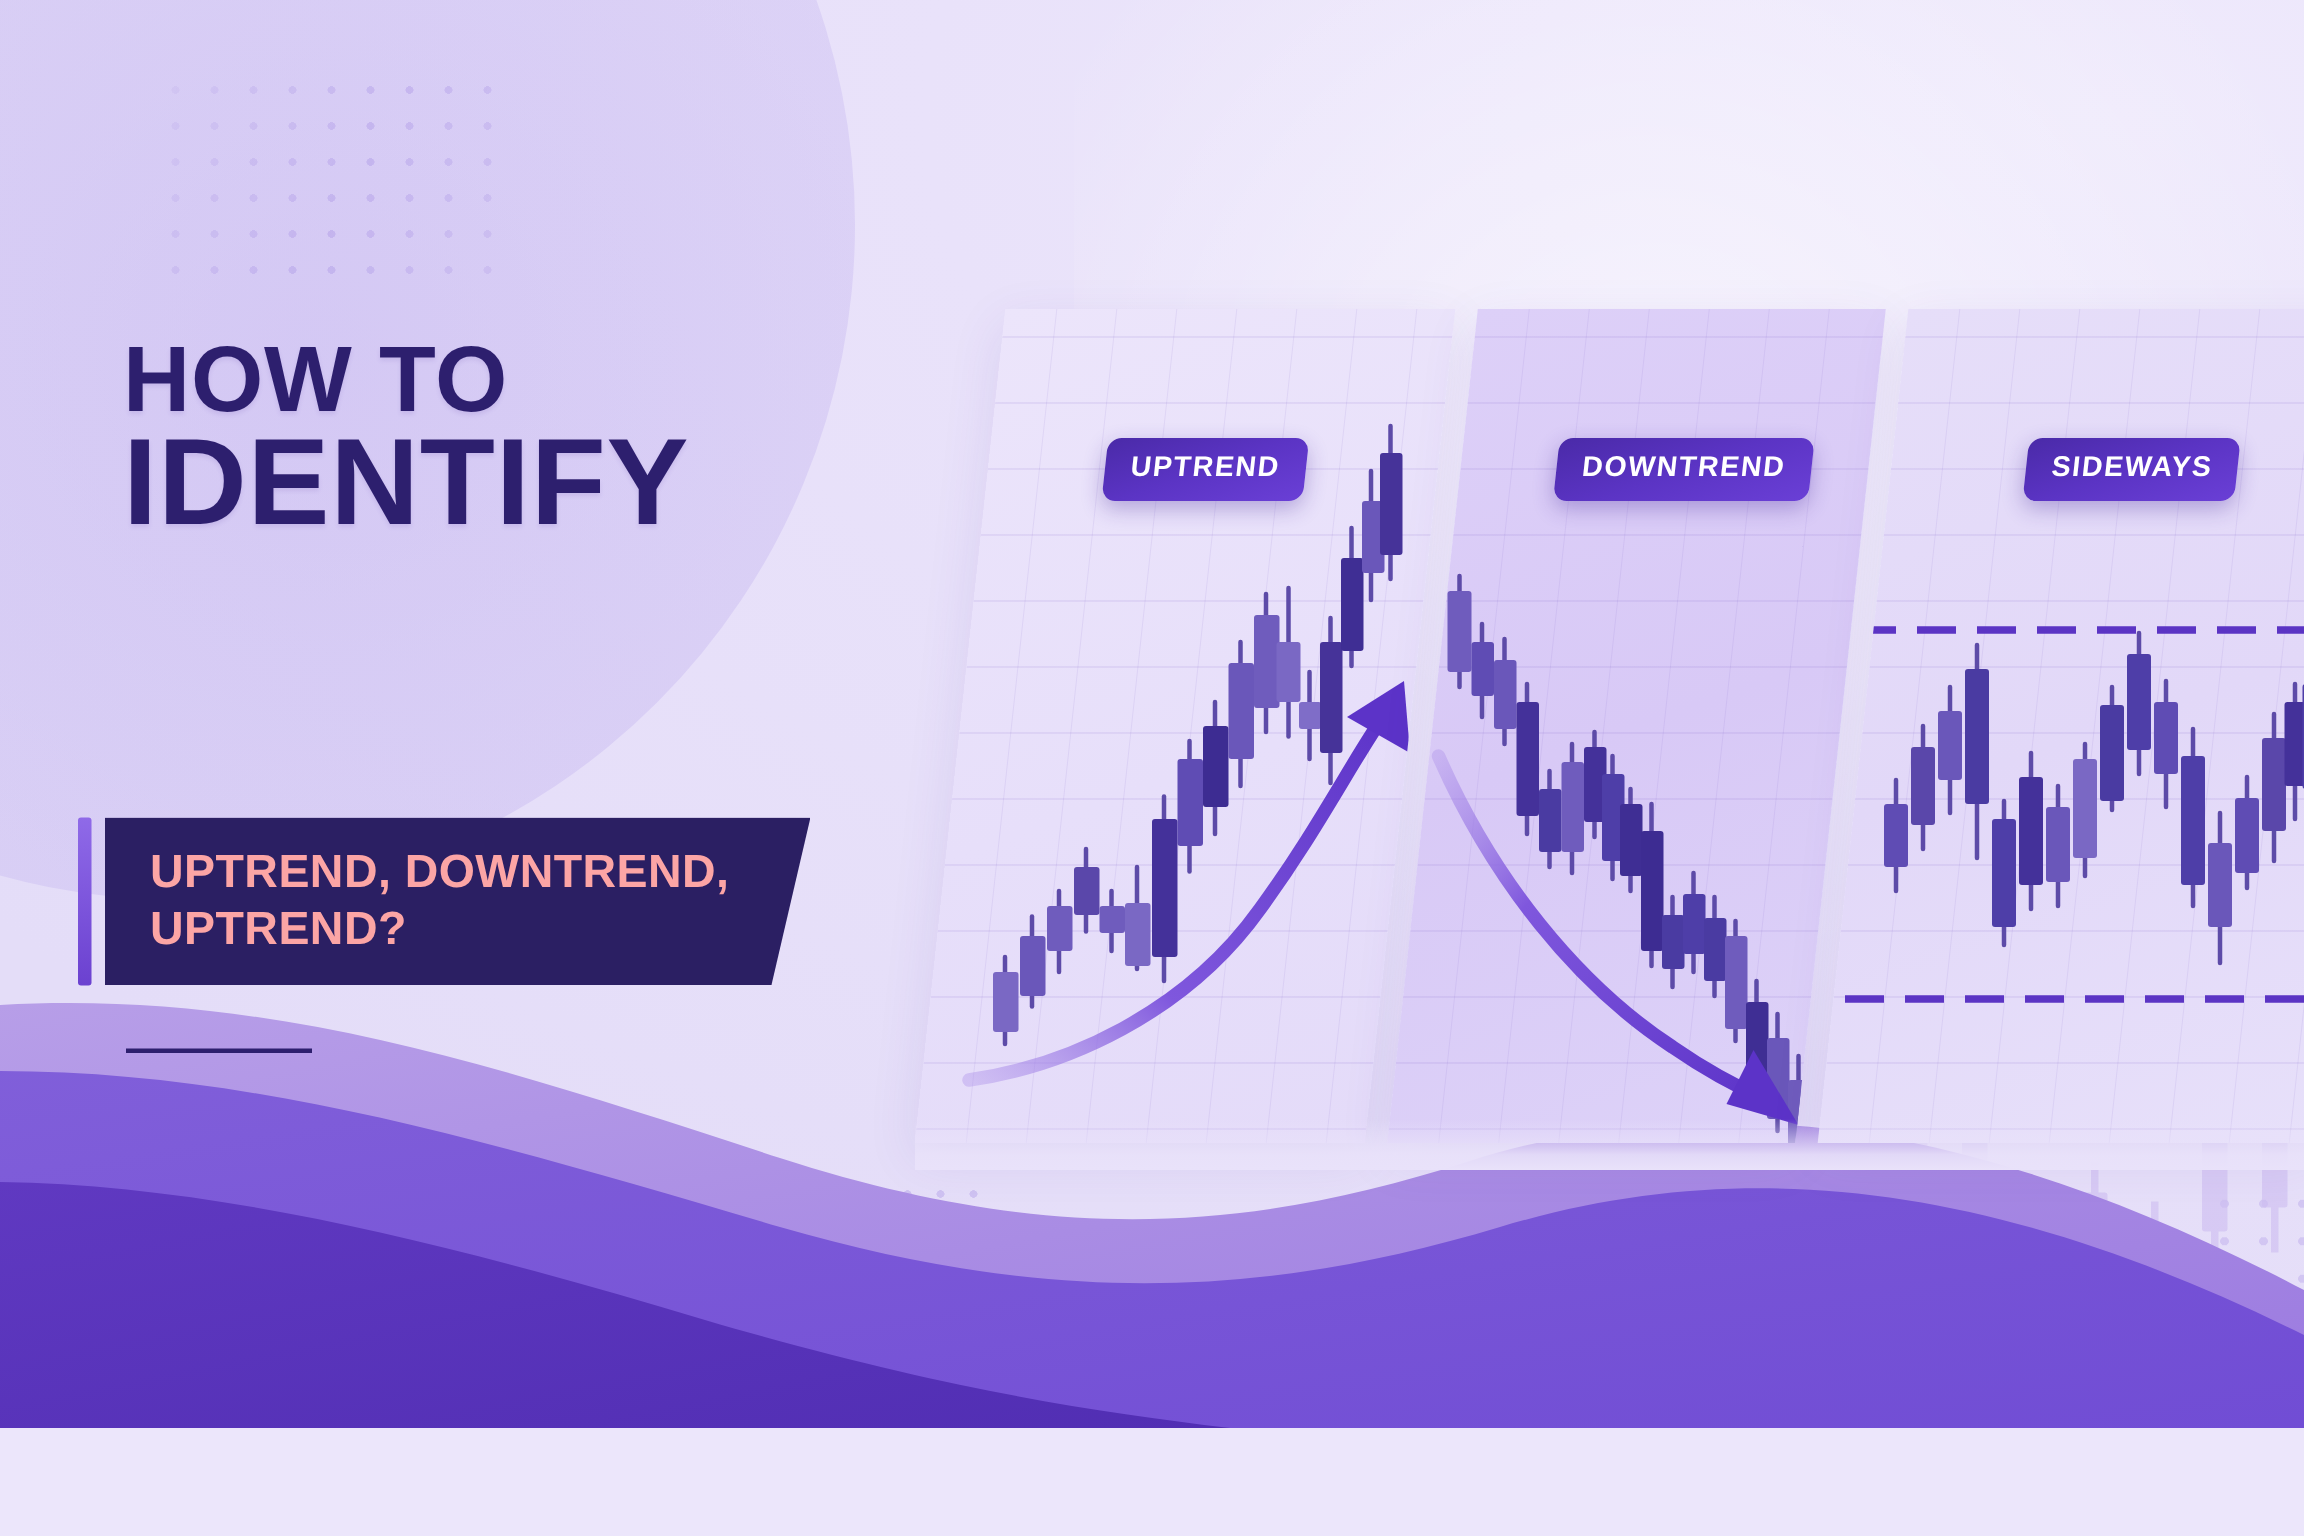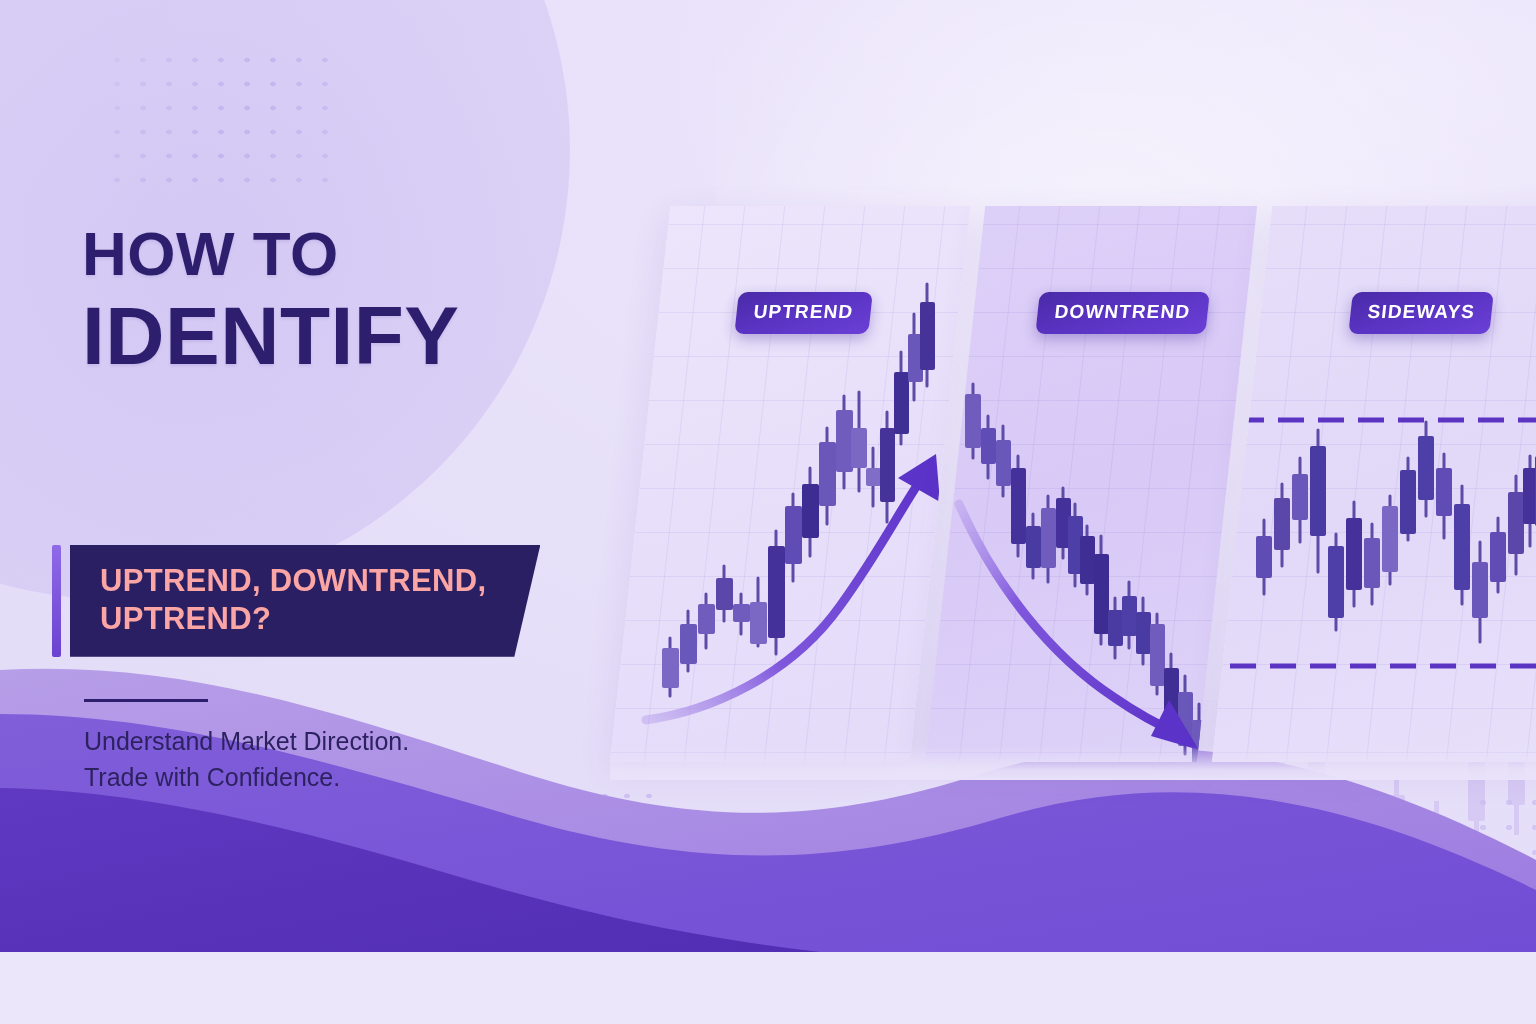--- a/index.html
+++ b/index.html
@@ -48,21 +48,21 @@
   
   .ghost-candles{position:absolute;left:830px;top:735px;width:706px;height:230px;}
 
   
   .headline{position:absolute;left:82px;top:225px;width:560px;}
   .h-line{
     font-weight:bold;letter-spacing:0.5px;line-height:.92;margin:0;
     text-shadow:0 2px 3px rgba(90,60,170,.13);
   }
   .h1{font-size:62px;color:#2d1f6e;}
-  .h2{font-size:82px;color:#2d1f6e;margin-top:16px;}
+  .h2{font-size:82px;color:#2d1f6e;margin-top:2px;}
   .h3{font-size:78px;color:#7c53dd;margin-top:4px;
       background:linear-gradient(100deg,#6f45d6 0%,#8a63e6 55%,#7a52de 100%);
       -webkit-background-clip:text;background-clip:text;color:transparent;}
 
   .band-wrap{position:absolute;left:52px;top:545px;display:flex;align-items:stretch;}
   .band-accent{width:9px;background:linear-gradient(180deg,#8f6ae8,#6b41d0);border-radius:2px;}
   .band{
     margin-left:9px;
     background:#2b1f63;
     color:#fca5a5;
@@ -195,24 +195,20 @@
 
   <div class="band-wrap">
     <div class="band-accent"></div>
     <div class="band">
       <div>UPTREND, DOWNTREND,</div>
       <div>UPTREND?</div>
     </div>
   </div>
 
   <div class="rule"></div>
-  <div class="sub">
-    <div>Understand Market Direction.</div>
-    <div>Trade with Confidence.</div>
-  </div>
 
   <div class="panels">
 
     <div class="panel p1">
       <div class="grid"></div>
       <div class="inner">
         <svg class="cnv" viewBox="0 0 300 556" preserveAspectRatio="none">
           <defs>
             <linearGradient id="upArr" x1="0" y1="1" x2="1" y2="0">
               <stop offset="0%" stop-color="#a88ae8" stop-opacity=".35"></stop>

